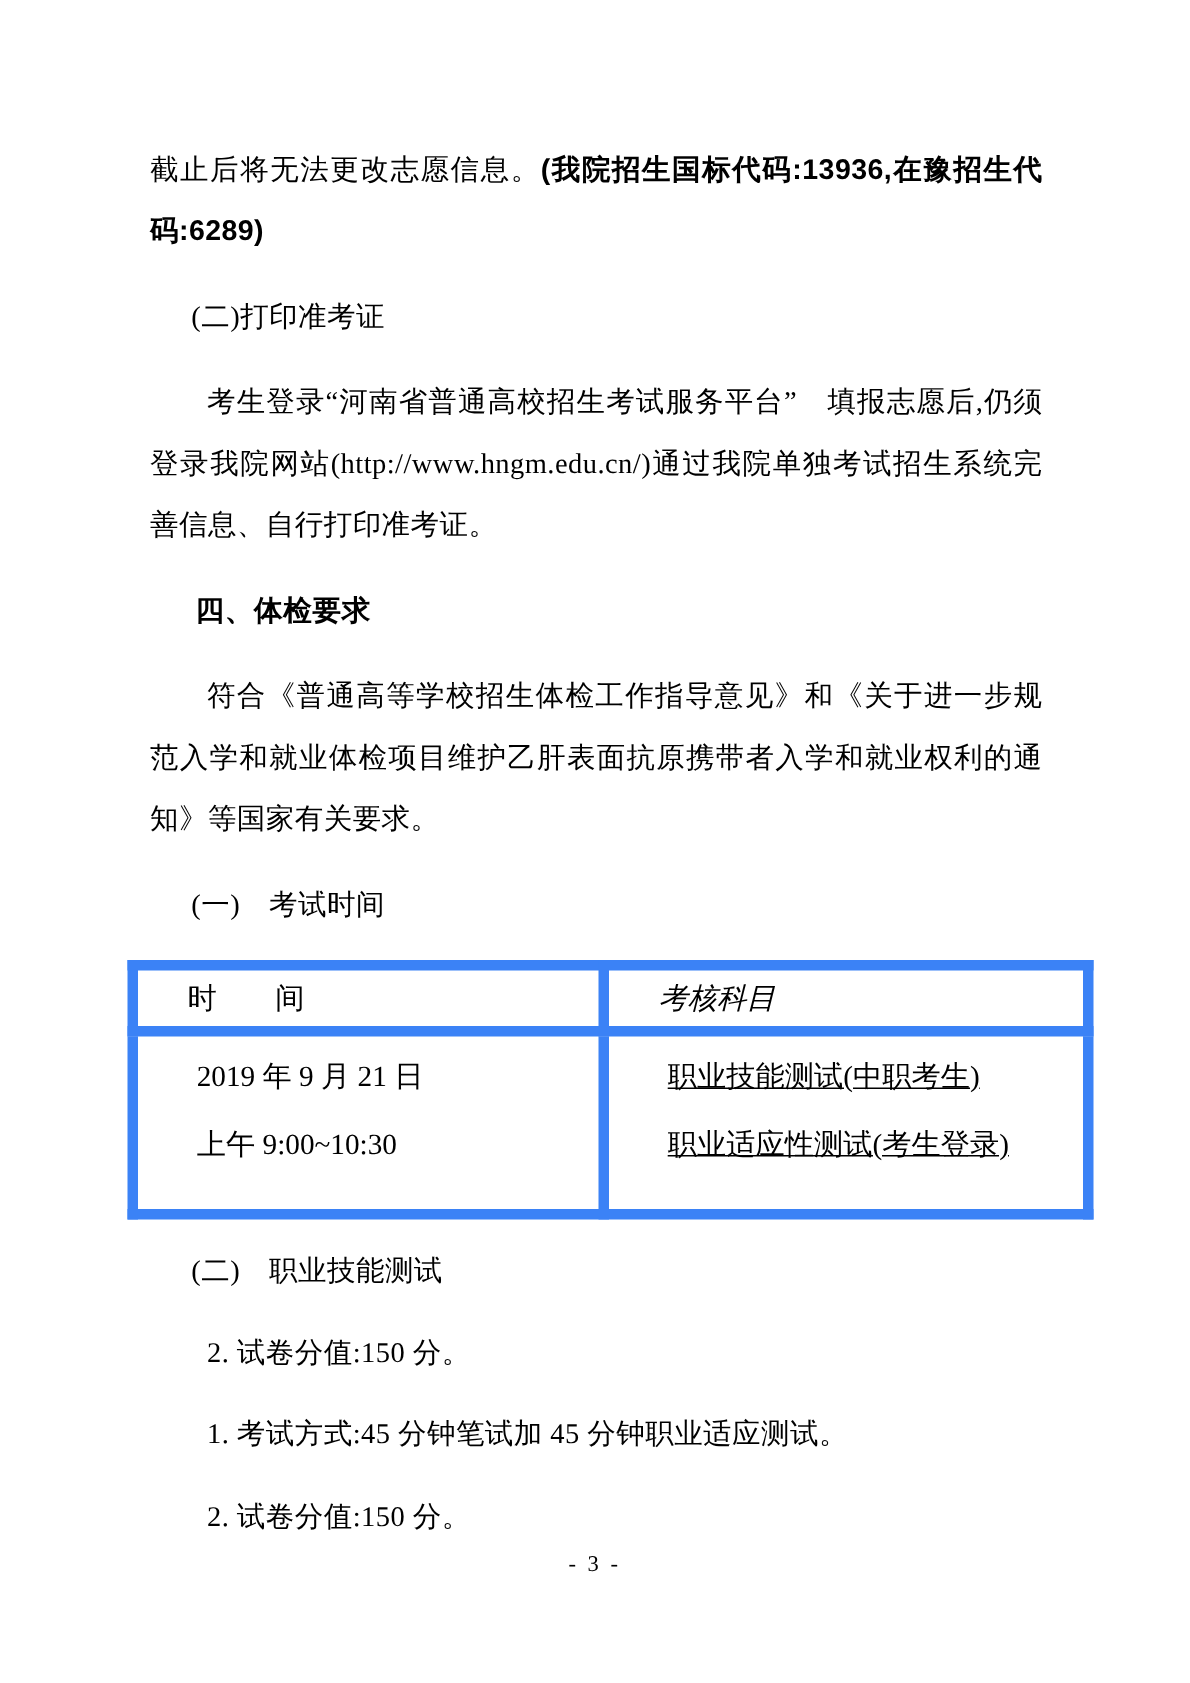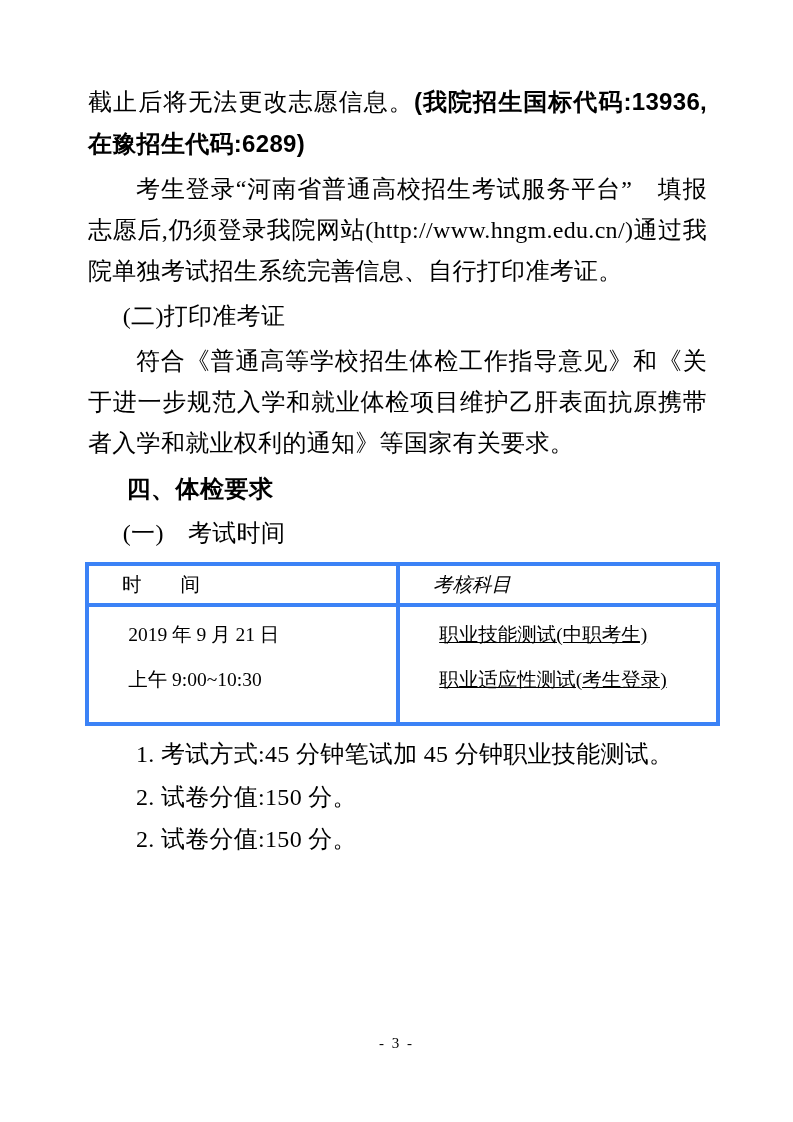--- a/index.html
+++ b/index.html
@@ -17,22 +17,22 @@
     font-family: "Liberation Serif", "DejaVu Serif", serif;
     overflow: hidden;
   }
   .content {
     position: absolute;
     left: 84px;
     top: 77px;
     width: 627px;
   }
   .p {
-    margin: 4px;
-    font-size: 24px;
+    margin: 16px;
+    font-size: 19px;
     line-height: 41px;
     text-align: justify;
     letter-spacing: 0.3px;
   }
   .ind { text-indent: 2em; }
   .ind-paren { text-indent: 1.45em; }
   .hd {
     font-weight: bold;
     text-indent: 1.6em;
     font-family: "Liberation Sans", "DejaVu Sans", sans-serif;
@@ -43,21 +43,21 @@
     font-family: "Liberation Sans", "DejaVu Sans", sans-serif;
   }
   table.exam-table {
     border-collapse: collapse;
     table-layout: fixed;
     width: 549px;
     margin: 8px 0 5px 1px;
   }
   table.exam-table th,
   table.exam-table td {
-    border: 4px solid #3b82f6;
+    border: 7px solid #3b82f6;
     font-weight: normal;
     font-size: 19.5px;
     text-align: left;
     background: #ffffff;
   }
   th.col-time   { width: 270px; }
   th.col-subject{ width: 279px; font-style: italic; }
   table.exam-table th {
     height: 37px;
     vertical-align: middle;
@@ -96,28 +96,28 @@
 </head>
 <body>
 
 <div class="page">
   <div class="content">
 
     <p class="p">
       <span>截止后将无法更改志愿信息。</span><span class="bold-inline">(我院招生国标代码:13936,在豫招生代码:6289)</span>
     </p>
 
+    <p class="p ind-paren">(二)打印准考证</p>
+
     <p class="p ind">考生登录“河南省普通高校招生考试服务平台”　填报志愿后,仍须登录我院网站(http://www.hngm.edu.cn/)通过我院单独考试招生系统完善信息、自行打印准考证。</p>
 
-    <p class="p ind-paren">(二)打印准考证</p>
 
+    <p class="p hd">四、体检要求</p>
 
     <p class="p ind">符合《普通高等学校招生体检工作指导意见》和《关于进一步规范入学和就业体检项目维护乙肝表面抗原携带者入学和就业权利的通知》等国家有关要求。</p>
-
-    <p class="p hd">四、体检要求</p>
 
 
     <p class="p ind-paren">(一)　考试时间</p>
 
 
     <table class="exam-table">
       <tbody>
         <tr>
           <th class="col-time">时　　间</th>
           <th class="col-subject">考核科目</th>
@@ -129,21 +129,22 @@
           </td>
           <td>
             <p class="cell-para">职业技能测试(中职考生)</p>
             <p class="cell-para">职业适应性测试(考生登录)</p>
           </td>
         </tr>
       </tbody>
     </table>
 
     <div class="sec">
-      <p class="p ind">1. 考试方式:45 分钟笔试加 45 分钟职业技能测试。</p>
+      <p class="p ind-paren">(二)　职业技能测试</p>
       <p class="p ind">2. 试卷分值:150 分。</p>
+      <p class="p ind">1. 考试方式:45 分钟笔试加 45 分钟职业适应测试。</p>
       <p class="p ind">2. 试卷分值:150 分。</p>
     </div>
 
   </div>
 
   <div class="page-footer">- 3 -</div>
 </div>
 
 </body></html>

